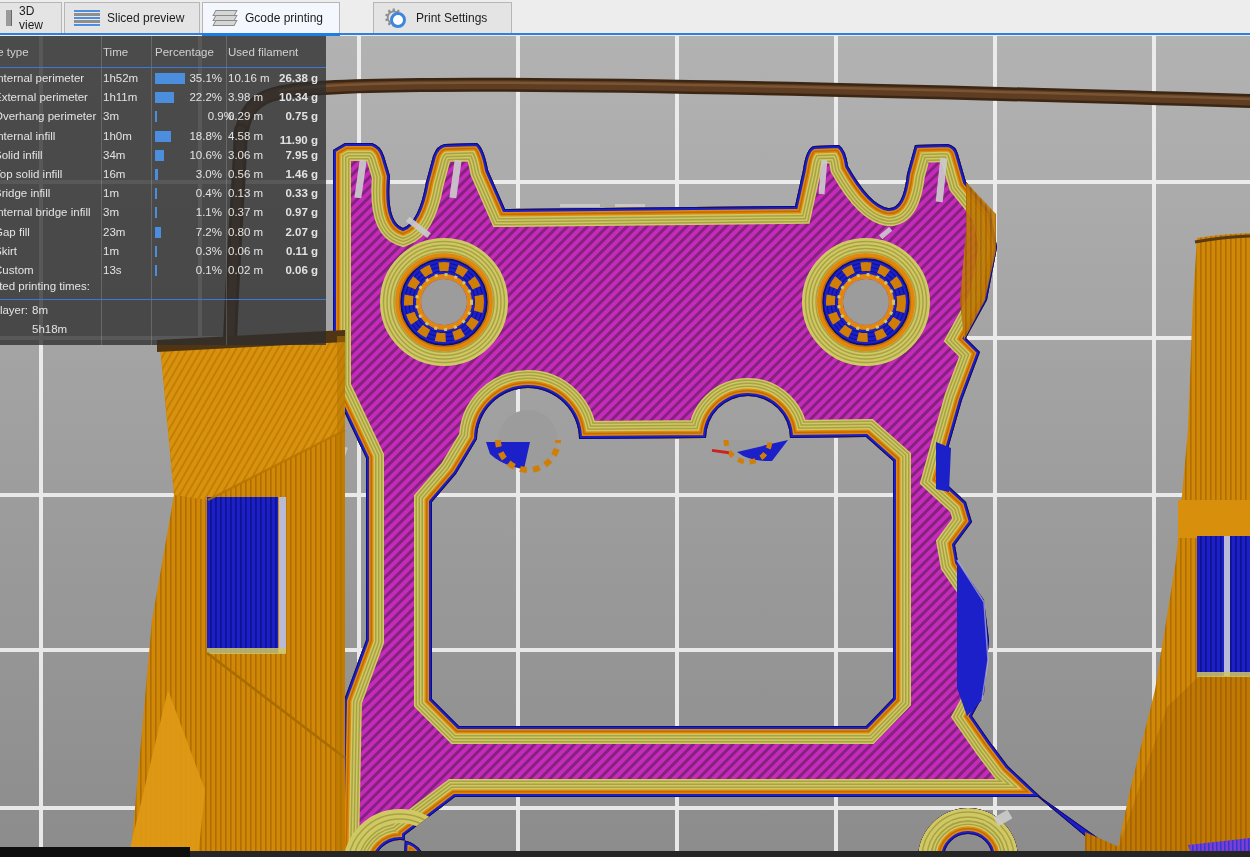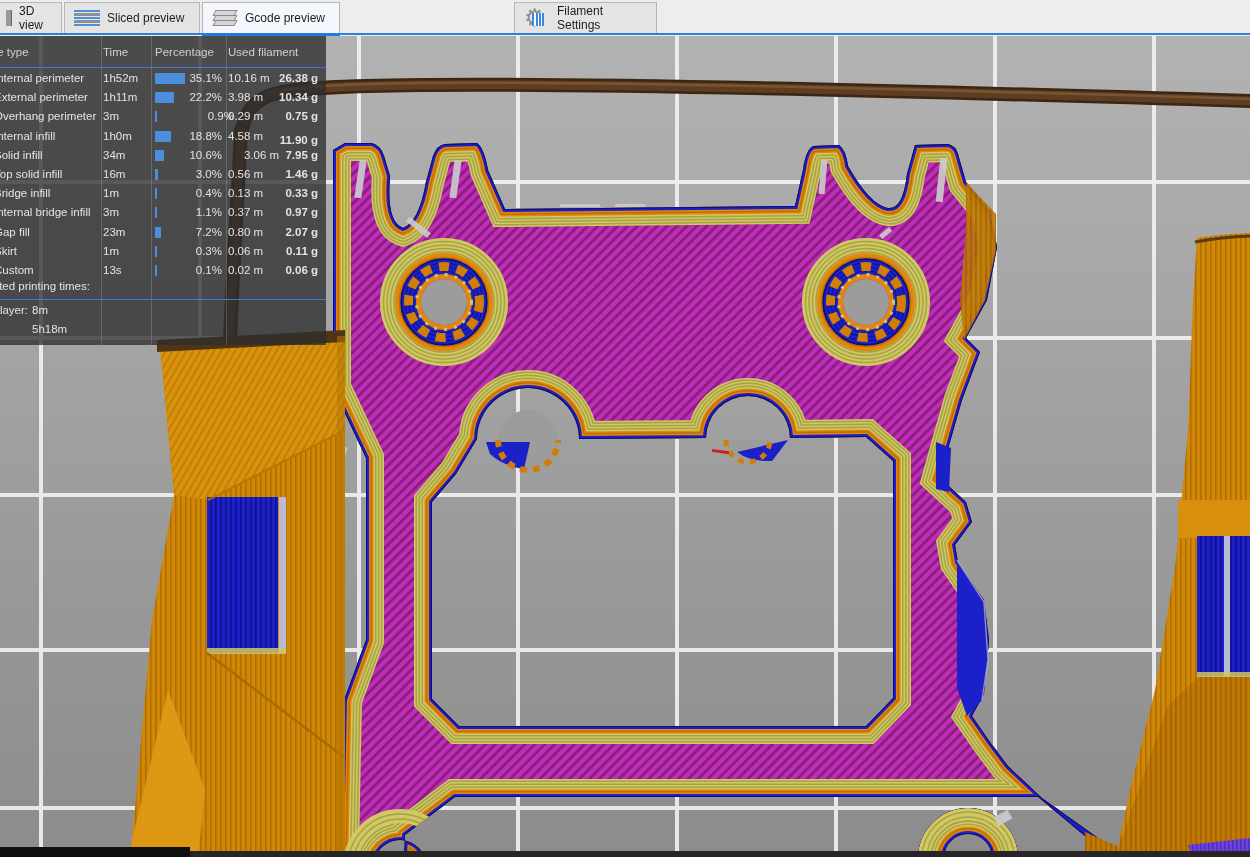--- a/index.html
+++ b/index.html
@@ -314,21 +314,21 @@
         <span class="lg-bar" style="left: 155px; top: 94.6px; width: 16.074px; background: rgb(74, 142, 221);"></span>
         <span class="pct" style="left:184px;top:93.6px;width:38px">18.8%</span>
         <span class="" style="left:228px;top:93.6px">4.58 m</span>
         <span class="grams" style="left:270px;top:98px;width:48px">11.90 g</span>
       </div>
       <div class="lg-row">
         <span class="" style="left:-6px;top:112.8px">Solid infill</span>
         <span class="" style="left:103px;top:112.8px">34m</span>
         <span class="lg-bar" style="left: 155px; top: 113.8px; width: 9.063px; background: rgb(74, 142, 221);"></span>
         <span class="pct" style="left:184px;top:112.8px;width:38px">10.6%</span>
-        <span class="" style="left:244px;top:112.8px">3.06 m</span>
+        <span class="" style="left:228px;top:112.8px">3.06 m</span>
         <span class="grams" style="left:270px;top:112.8px;width:48px">7.95 g</span>
       </div>
       <div class="lg-row">
         <span class="" style="left:-6px;top:132px">Top solid infill</span>
         <span class="" style="left:103px;top:132px">16m</span>
         <span class="lg-bar" style="left: 155px; top: 133px; width: 2.565px; background: rgb(74, 142, 221);"></span>
         <span class="pct" style="left:184px;top:132px;width:38px">3.0%</span>
         <span class="" style="left:228px;top:132px">0.56 m</span>
         <span class="grams" style="left:270px;top:132px;width:48px">1.46 g</span>
       </div>
@@ -394,25 +394,25 @@
     <span id="sliced-icon"></span>
     <span>Sliced preview</span>
   </div>
 
   <div class="tab active" style="left:202px;width:138px">
     <span id="gcode-icon">
       <i style="top:1px"></i>
         <i style="top:6px"></i>
         <i style="top:11px"></i>
     </span>
-    <span>Gcode preview</span>
+    <span>Gcode printing</span>
     <span class="underline" style="width:138px"></span>
   </div>
 
-
-  <div class="tab" style="left:514px;width:143px">
+  <div class="tab" style="left:373px;width:139px">
     <span class="gearwrap">
-      <span class="gear">⚙</span><span class="fil-accent"></span>
+      <span class="gear">⚙</span><span class="gear-accent"></span>
     </span>
-    <span>Filament Settings</span>
+    <span>Print Settings</span>
   </div>
 
+
 </div>
 
 </body></html>

